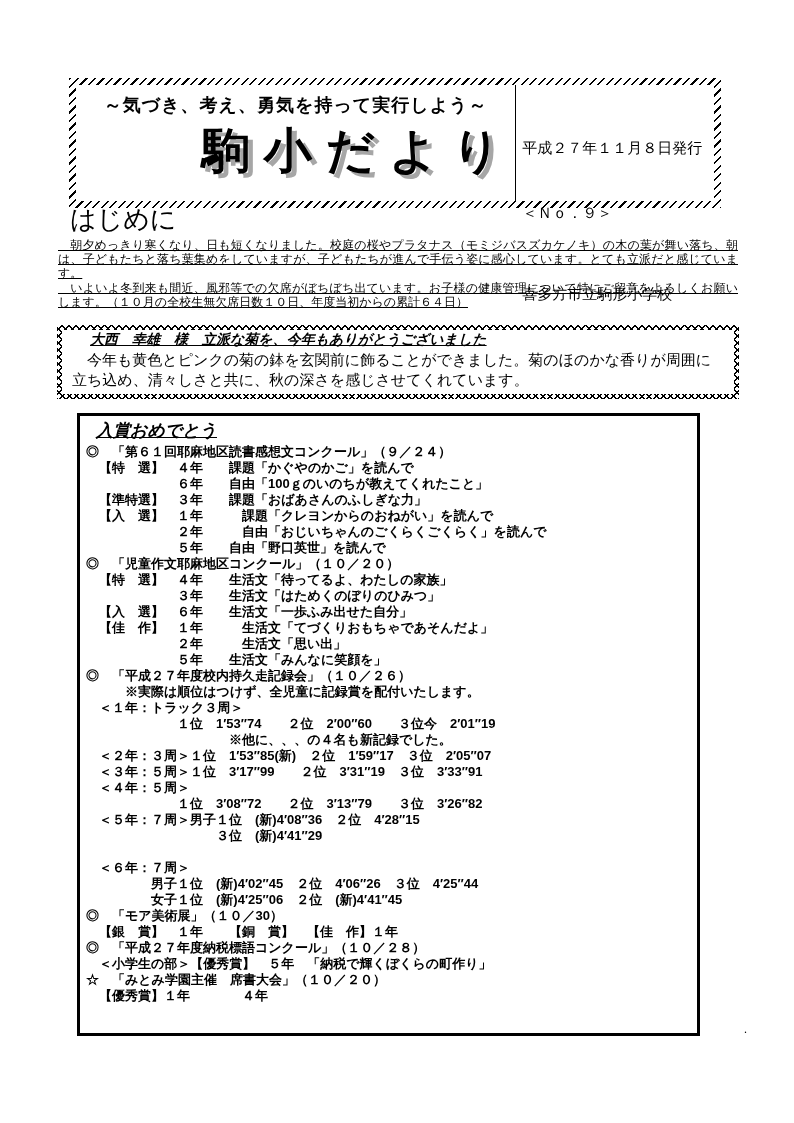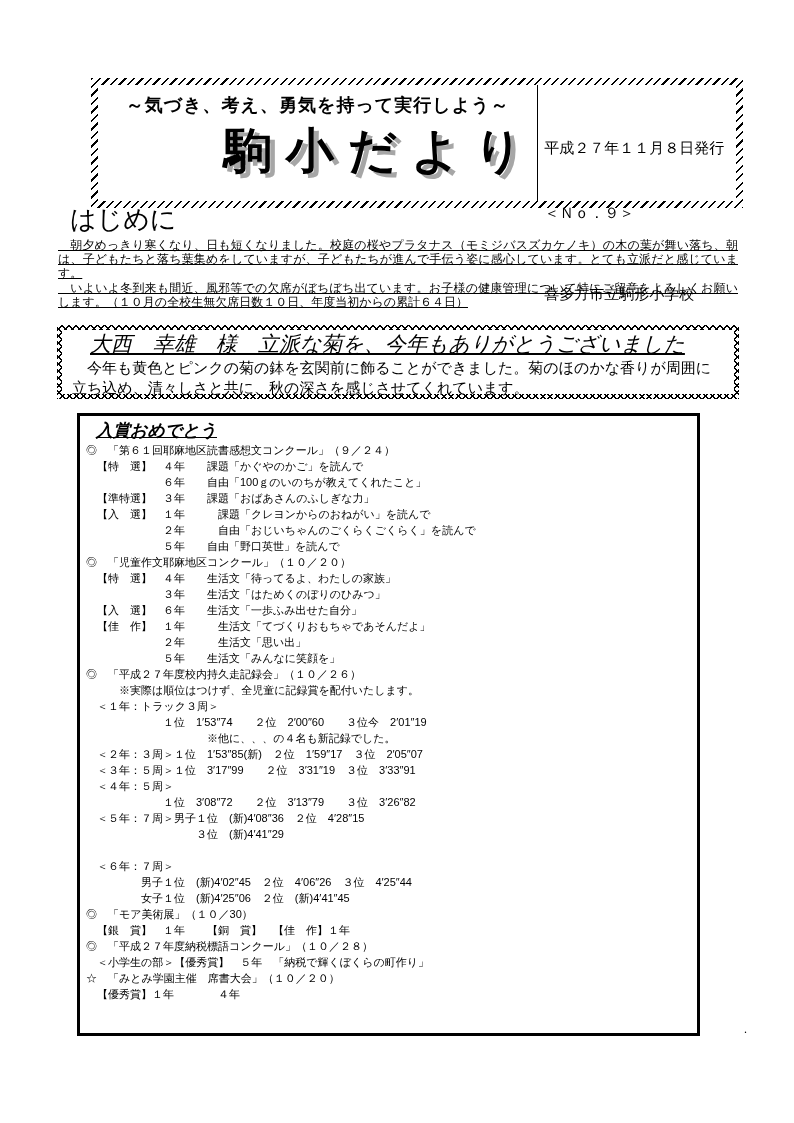--- a/index.html
+++ b/index.html
@@ -9,21 +9,21 @@
     height: 1123px;
     background: #ffffff;
     color: #000;
     font-family: "Liberation Serif", serif;
     overflow: hidden;
   }
 
   
   .masthead {
     position: absolute;
-    left: 91px; top: 78px;
+    left: 69px; top: 78px;
     width: 652px; height: 130px;
     box-sizing: border-box;
     background: repeating-linear-gradient(135deg, #000 0 1.6px, #fff 1.6px 6px);
     padding: 7px;
   }
   .masthead-inner {
     background: #fff;
     width: 100%; height: 100%;
     display: flex;
     box-sizing: border-box;
@@ -96,22 +96,22 @@
   }
   .thanks-inner {
     background: #fff;
     width: 100%; height: 100%;
     box-sizing: border-box;
     padding: 2px 10px;
   }
   .thanks-heading {
     font-family: "Liberation Serif", serif;
     font-style: italic;
-    font-weight: normal;
-    font-size: 21px;
+    font-weight: bold;
+    font-size: 14px;
     text-decoration: underline;
     margin: 0 0 2px 18px;
     line-height: 1.15;
   }
   .thanks-body {
     margin: 0;
     font-family: "Liberation Sans", sans-serif;
     font-weight: normal;
     font-size: 15px;
     line-height: 1.3;
@@ -132,22 +132,22 @@
     font-family: "Liberation Serif", serif;
     font-style: italic;
     font-weight: bold;
     font-size: 17px;
     text-decoration: underline;
     margin: 0 0 3px 10px;
     line-height: 1.15;
   }
   .award-line {
     font-family: "Liberation Sans", sans-serif;
-    font-weight: normal;
-    font-size: 11px;
+    font-weight: bold;
+    font-size: 13px;
     line-height: 1.21;
     white-space: pre-wrap;
     min-height: 16px;
   }
 
   .stray-mark {
     position: absolute;
     left: 744px; top: 1022px;
     font-size: 12px;
   }

